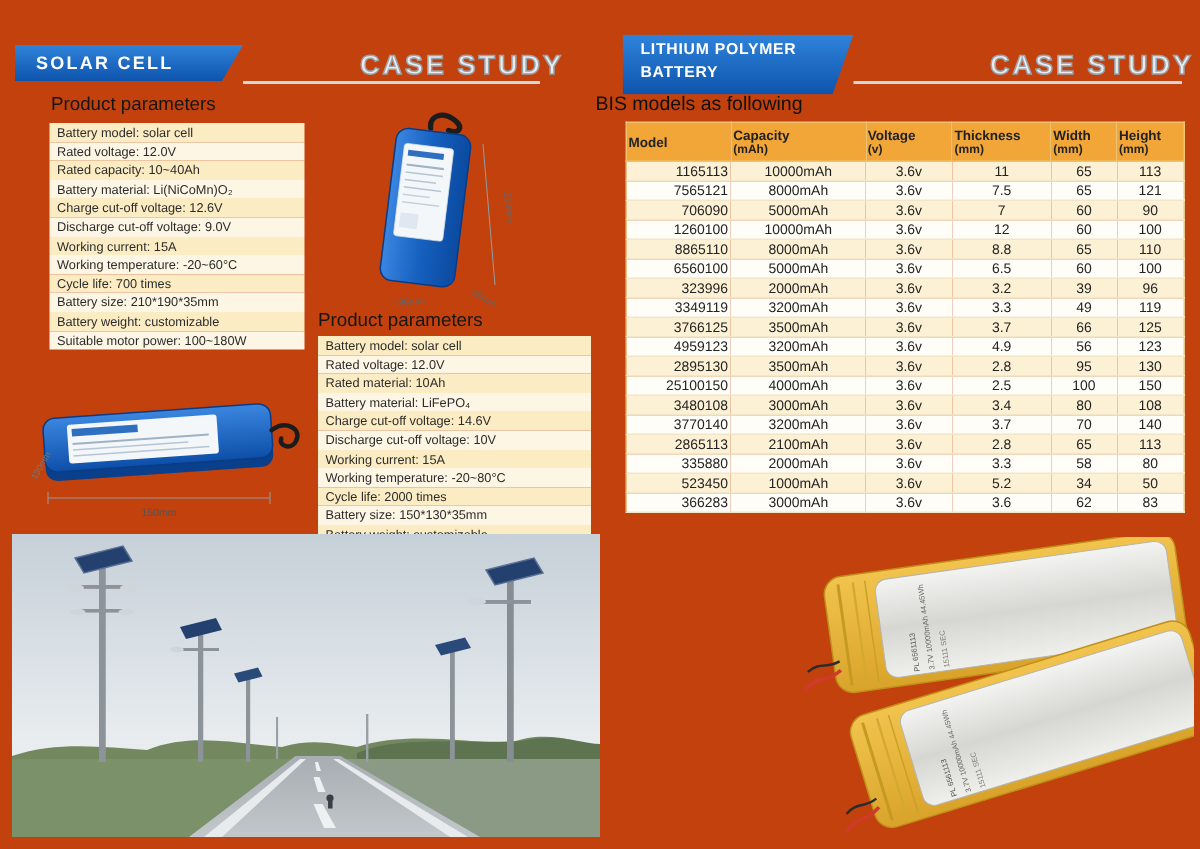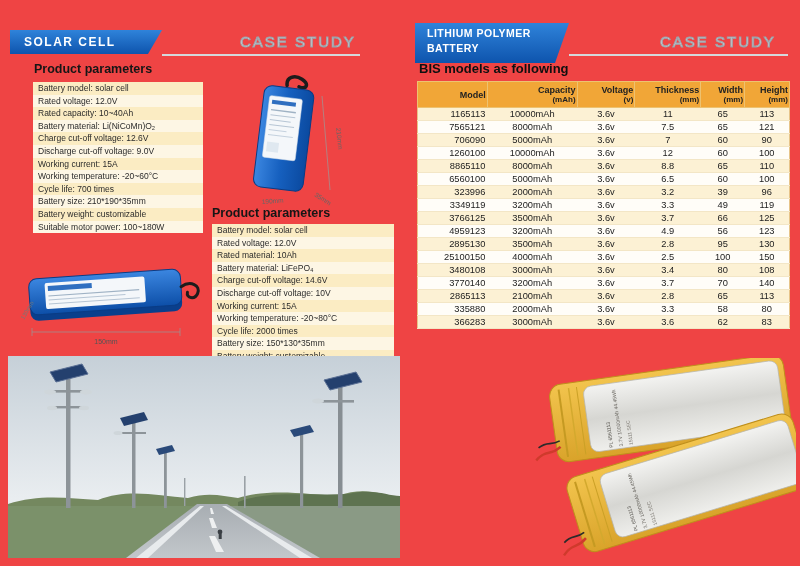--- a/index.html
+++ b/index.html
@@ -1,53 +1,53 @@
 <!DOCTYPE html>
 <html><head>
 <meta charset="utf-8">
 <style>
   html,body{margin:0;padding:0}
   body{width:800px;height:566px;position:relative;background:#fff;overflow:hidden;
        font-family:"Liberation Sans",sans-serif;}
-  .page{position:absolute;inset:0;background:#ef4444}
+  .page{position:absolute;inset:0;background:#c2410c}
 
   
   .ribbon{position:absolute;background:linear-gradient(180deg,#2f83da,#0e54ad);color:#fff;
           font-weight:700;clip-path:polygon(0 0,100% 0,calc(100% - 14px) 100%,0 100%);}
   .ribbon-left{left:10px;top:30px;width:152px;height:24px;font-size:12px;letter-spacing:1.5px;
                display:flex;align-items:center;padding-left:14px;box-sizing:border-box}
   .ribbon-right{left:415px;top:23px;width:154px;height:40px;font-size:10.5px;letter-spacing:.5px;
                 padding:3px 0 0 12px;box-sizing:border-box;line-height:1.45}
   .ribbon-right span{display:block}
 
-  .case-study{position:absolute;font-size:15px;font-weight:400;letter-spacing:2px;
+  .case-study{position:absolute;font-size:18px;font-weight:700;letter-spacing:2px;
               color:#e9ebed;-webkit-text-stroke:1px #9aa2aa}
   .cs-left{left:240px;top:33px}
   .cs-right{left:660px;top:33px}
   .rule{position:absolute;height:2px;background:#d5d8db}
   .rule-left{left:162px;top:54px;width:198px}
   .rule-right{left:569px;top:54px;width:219px}
 
   
-  .param-heading{position:absolute;margin:0;font-size:12.5px;font-weight:700;color:#161616}
+  .param-heading{position:absolute;margin:0;font-size:12.5px;font-weight:400;color:#161616}
   .h1pos{left:34px;top:62px}
   .h2pos{left:212px;top:206px}
   .spec-list{position:absolute}
   .list1{left:33px;top:82px;width:170px}
   .list2{left:212px;top:224px;width:182px}
   .spec-item{font-size:8.5px;color:#2b2b2b;line-height:9.6px;padding:2px 13px 1px 5px}
   .spec-item:nth-of-type(odd){background:#fbecc3}
   .spec-item:nth-of-type(even){background:#fdf6e4}
 
   
-  .bis-heading{position:absolute;left:419px;top:61px;margin:0;font-size:13px;font-weight:700;color:#101010}
+  .bis-heading{position:absolute;left:397px;top:61px;margin:0;font-size:13px;font-weight:400;color:#101010}
   .bis-table{position:absolute;left:417px;top:81px;width:373px;border-collapse:collapse;
              border:1px solid #e7c489;color:#222}
   .bis-table th{background:#f1a637;font-size:9px;font-weight:700;padding:3px 1px;line-height:10px;
-                border:1px solid #edc271;text-align:right;vertical-align:middle}
+                border:1px solid #edc271;text-align:left;vertical-align:middle}
   .bis-table th .unit{display:block;font-size:8px;line-height:9px}
   .bis-table th .unit:empty{display:none}
   .bis-table td{font-size:9.3px;line-height:10px;padding:1px 2px;text-align:center;
                 border-bottom:1px solid #f3e6c6}
   .bis-table td:first-child{text-align:right;padding-left:8px}
   .bis-table tbody tr:nth-of-type(odd){background:#fcf1d4}
   .bis-table tbody tr:nth-of-type(even){background:#fffdf8}
 
   
   .img-abs{position:absolute}
@@ -373,20 +373,28 @@
   </tr>
         <tr>
     <td>335880</td>
     <td>2000mAh</td>
     <td>3.6v</td>
     <td>3.3</td>
     <td>58</td>
     <td>80</td>
   </tr>
         <tr>
+    <td>523450</td>
+    <td>1000mAh</td>
+    <td>3.6v</td>
+    <td>5.2</td>
+    <td>34</td>
+    <td>50</td>
+  </tr>
+        <tr>
     <td>366283</td>
     <td>3000mAh</td>
     <td>3.6v</td>
     <td>3.6</td>
     <td>62</td>
     <td>83</td>
   </tr>
       </tbody>
   </table>
 

